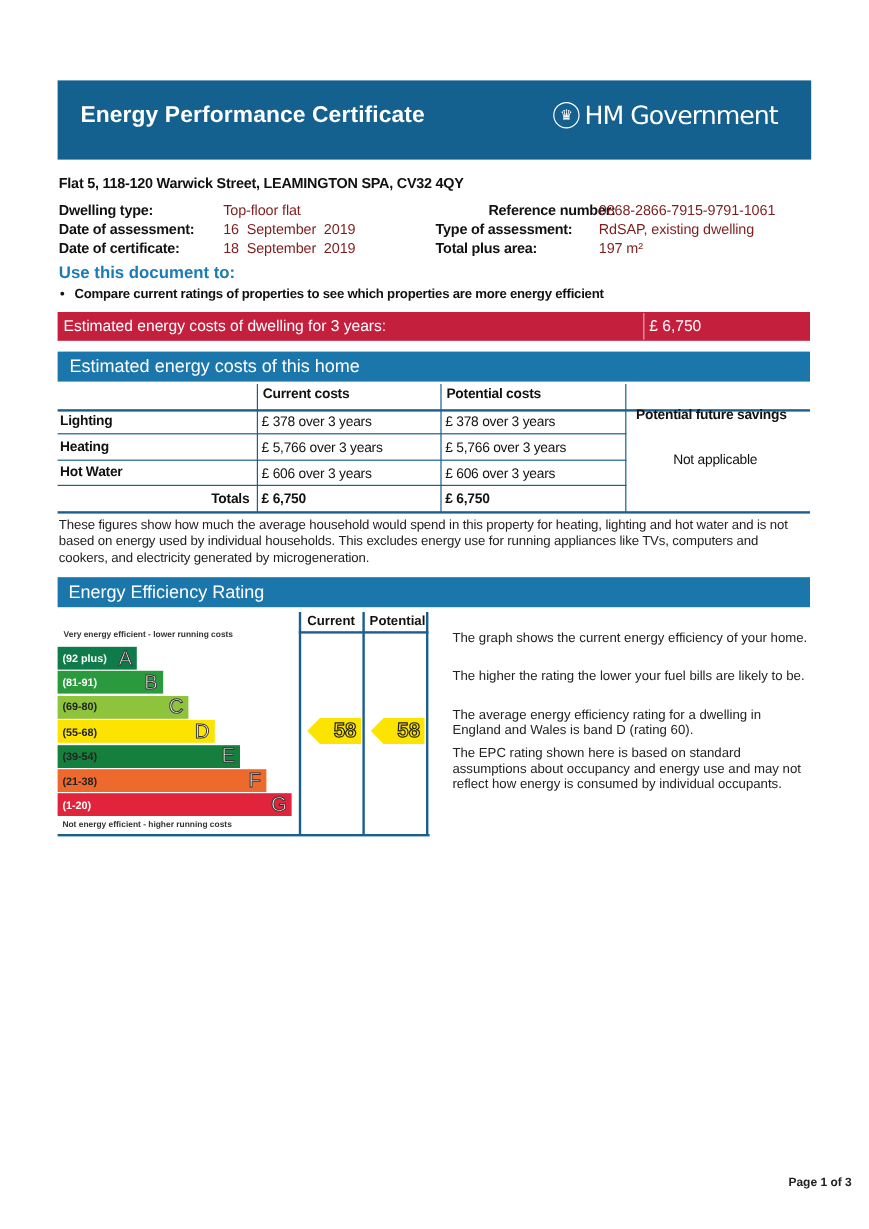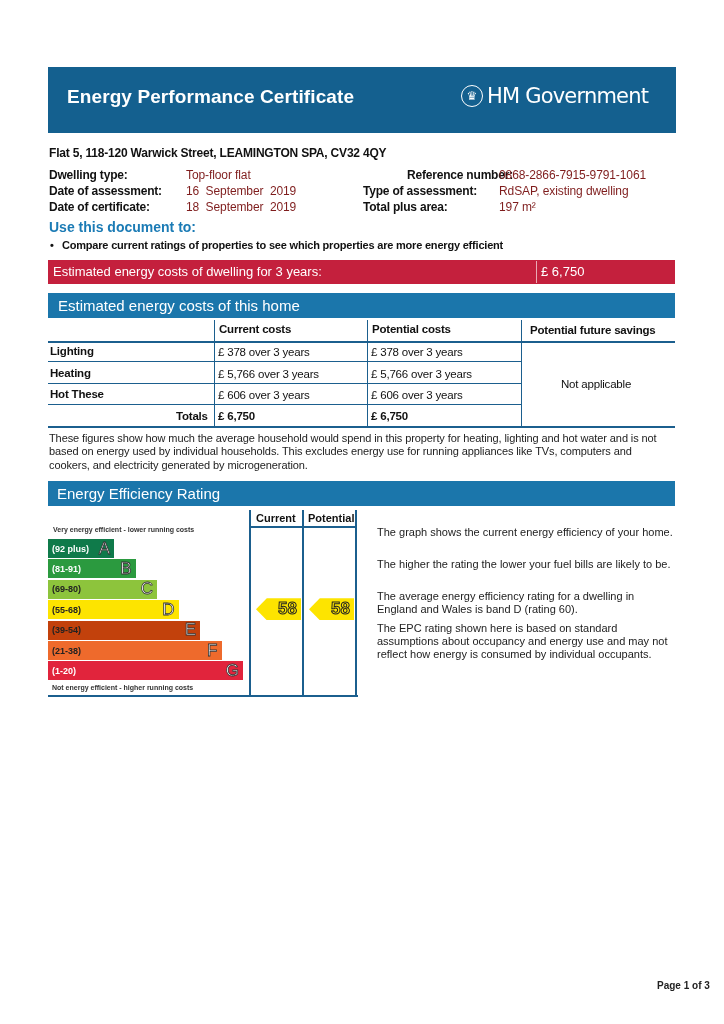--- a/index.html
+++ b/index.html
@@ -97,31 +97,31 @@
 <div class="abs tbl-line" style="left:48px;top:361px;width:474px;height:1px;"></div>
 <div class="abs tbl-line" style="left:48px;top:383px;width:474px;height:1px;"></div>
 <div class="abs tbl-line" style="left:48px;top:404px;width:474px;height:1px;"></div>
 <div class="abs tbl-line" style="left:48px;top:426px;width:627px;height:2px;"></div>
 <div class="abs tbl-line" style="left:214px;top:320px;width:1px;height:107px;"></div>
 <div class="abs tbl-line" style="left:367px;top:320px;width:1px;height:107px;"></div>
 <div class="abs tbl-line" style="left:521px;top:320px;width:1px;height:107px;"></div>
 
 <div class="abs th" style="left:219px;top:323px;">Current costs</div>
 <div class="abs th" style="left:372px;top:323px;">Potential costs</div>
-<div class="abs th" style="left:530px;top:324px;">Potential future savings</div>
+<div class="abs th" style="left:530px;top:340px;">Potential future savings</div>
 
 <div class="abs td-label" style="left:50px;top:345px;">Lighting</div>
 <div class="abs td" style="left:218px;top:346px;">£ 378 over 3 years</div>
 <div class="abs td" style="left:371px;top:346px;">£ 378 over 3 years</div>
 
 <div class="abs td-label" style="left:50px;top:367px;">Heating</div>
 <div class="abs td" style="left:218px;top:368px;">£ 5,766 over 3 years</div>
 <div class="abs td" style="left:371px;top:368px;">£ 5,766 over 3 years</div>
 
-<div class="abs td-label" style="left:50px;top:388px;">Hot These</div>
+<div class="abs td-label" style="left:50px;top:388px;">Hot Water</div>
 <div class="abs td" style="left:218px;top:389px;">£ 606 over 3 years</div>
 <div class="abs td" style="left:371px;top:389px;">£ 606 over 3 years</div>
 
 <div class="abs td-label" style="left:176px;top:410px;">Totals</div>
 <div class="abs td-label" style="left:218px;top:410px;">£ 6,750</div>
 <div class="abs td-label" style="left:371px;top:410px;">£ 6,750</div>
 
 <div class="abs td" style="left:561px;top:378px;">Not applicable</div>
 
 <div class="abs note">These figures show how much the average household would spend in this property for heating, lighting and hot water and is not based on energy used by individual households. This excludes energy use for running appliances like TVs, computers and cookers, and electricity generated by microgeneration.</div>
@@ -150,21 +150,21 @@
       <span class="band-letter">B</span>
     </div>
     <div class="band" style="top: 579.8px; width: 109px; background: rgb(141, 196, 60);">
       <span class="band-range">(69-80)</span>
       <span class="band-letter">C</span>
     </div>
     <div class="band" style="top: 600.2px; width: 130.5px; background: rgb(253, 228, 0);">
       <span class="band-range">(55-68)</span>
       <span class="band-letter">D</span>
     </div>
-    <div class="band" style="top: 620.6px; width: 152px; background: #c2410c;">
+    <div class="band" style="top: 620.6px; width: 152px; background: #15803d;">
       <span class="band-range">(39-54)</span>
       <span class="band-letter">E</span>
     </div>
     <div class="band" style="top: 641px; width: 173.5px; background: rgb(238, 106, 44); justify-content: space-between;">
       <span class="band-range">(21-38)</span>
       <span class="band-letter">F</span>
     </div>
     <div class="band" style="top: 661.4px; width: 195px; background: rgb(225, 36, 60);">
       <span class="band-range light">(1-20)</span>
       <span class="band-letter">G</span>

